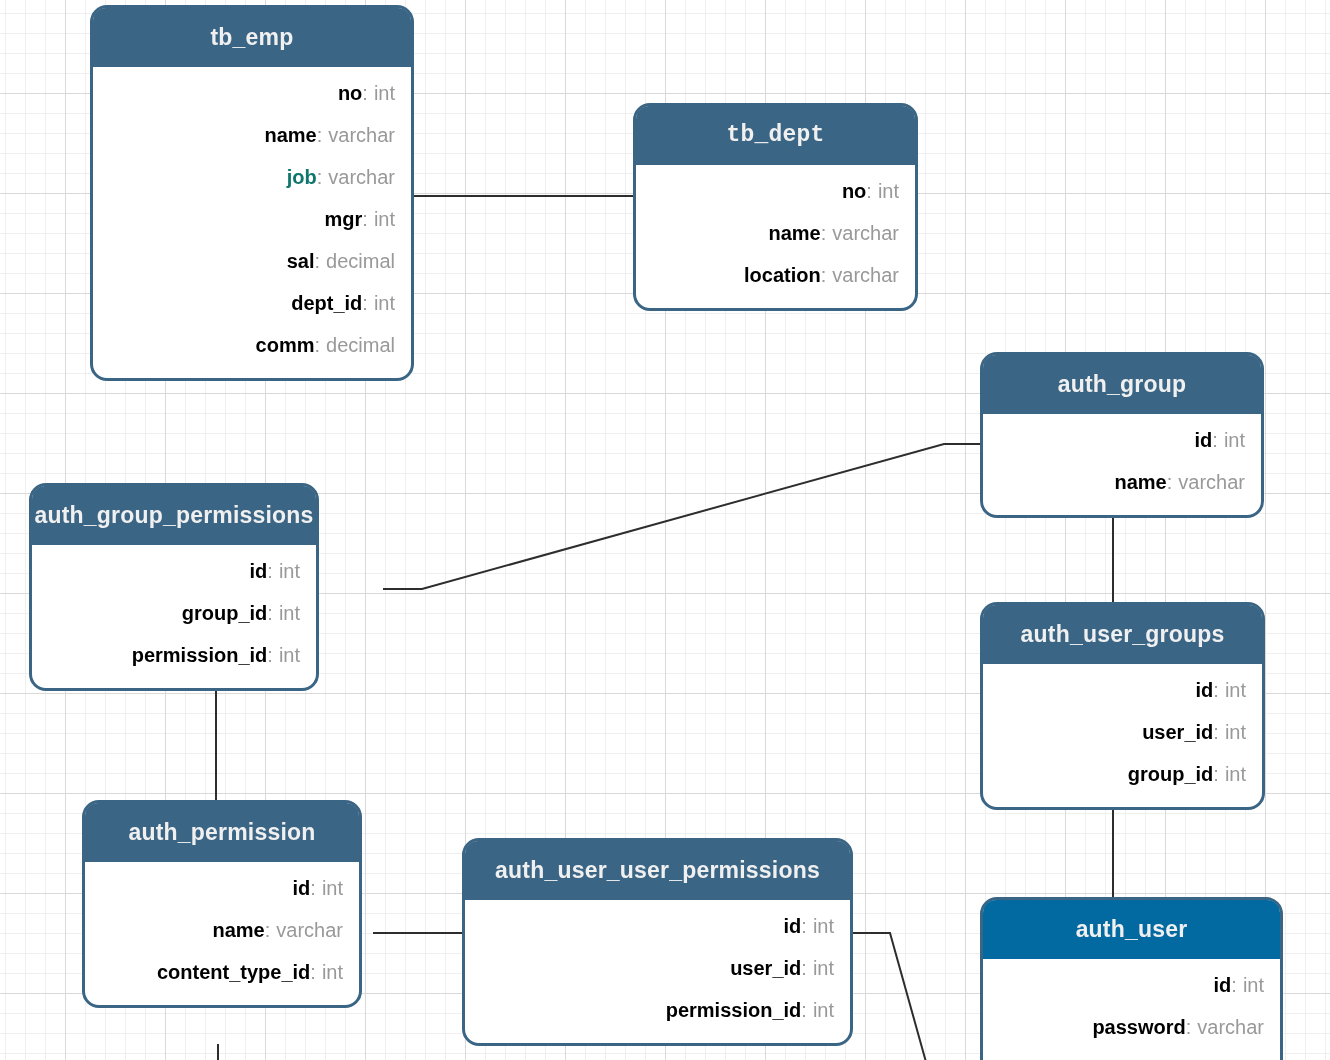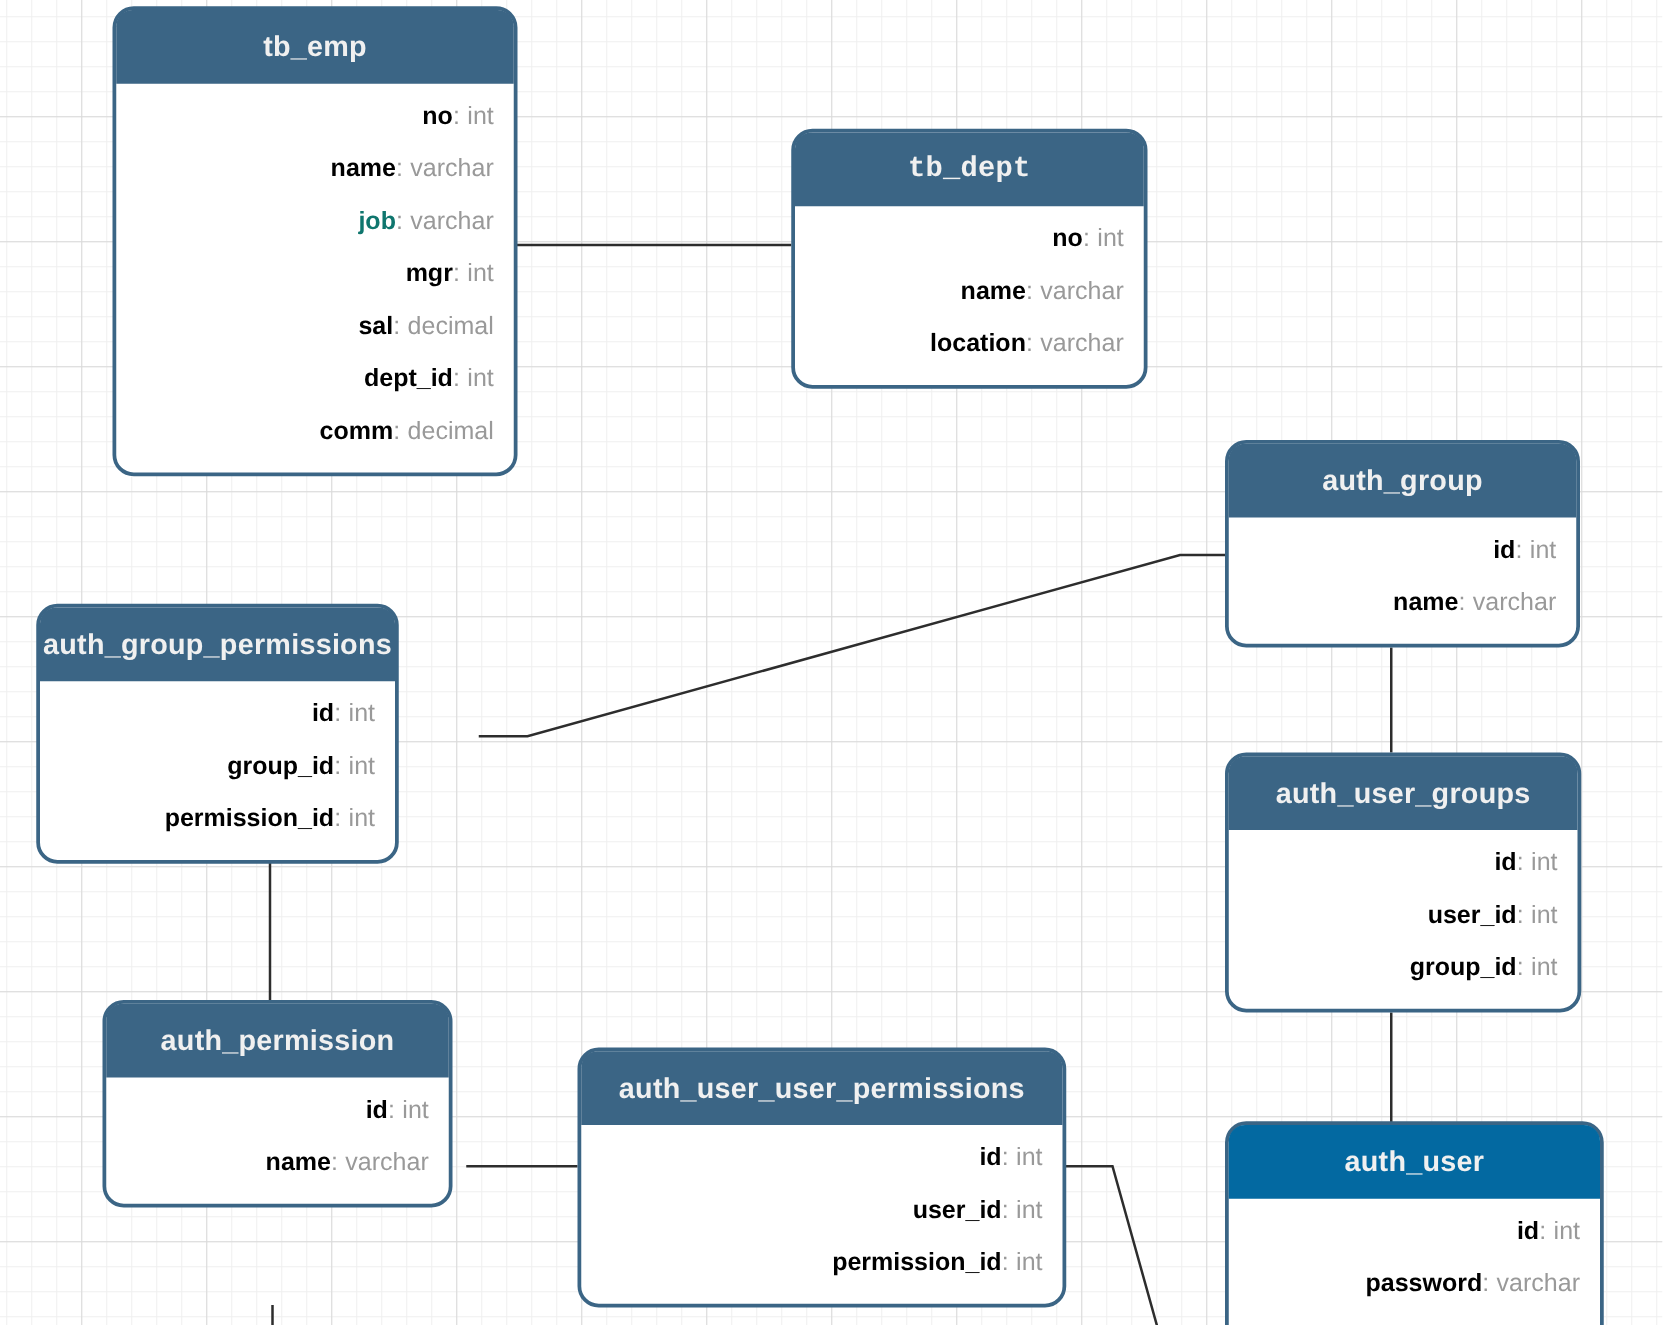--- a/index.html
+++ b/index.html
@@ -123,20 +123,21 @@
           <div class="db-field"><span class="fname" style="color: rgb(0, 0, 0);">id</span><span class="fsep" style="color: rgb(153, 153, 153);">:</span><span class="ftype" style="color: rgb(153, 153, 153);">int</span></div>
           <div class="db-field"><span class="fname" style="color: rgb(0, 0, 0);">user_id</span><span class="fsep" style="color: rgb(153, 153, 153);">:</span><span class="ftype" style="color: rgb(153, 153, 153);">int</span></div>
           <div class="db-field"><span class="fname" style="color: rgb(0, 0, 0);">group_id</span><span class="fsep" style="color: rgb(153, 153, 153);">:</span><span class="ftype" style="color: rgb(153, 153, 153);">int</span></div>
         </div>
       </div>
       <div class="db-table" style="left: 82px; top: 800px; width: 280px; border-color: rgb(59, 101, 133); background: rgb(255, 255, 255);">
         <div class="db-table-header" style="background: rgb(59, 101, 133); color: rgb(240, 240, 240);"><span>auth_permission</span></div>
         <div class="db-table-body">
           <div class="db-field"><span class="fname" style="color: rgb(0, 0, 0);">id</span><span class="fsep" style="color: rgb(153, 153, 153);">:</span><span class="ftype" style="color: rgb(153, 153, 153);">int</span></div>
           <div class="db-field"><span class="fname" style="color: rgb(0, 0, 0);">name</span><span class="fsep" style="color: rgb(153, 153, 153);">:</span><span class="ftype" style="color: rgb(153, 153, 153);">varchar</span></div>
+          <div class="db-field"><span class="fname" style="color: rgb(0, 0, 0);">content_type_id</span><span class="fsep" style="color: rgb(153, 153, 153);">:</span><span class="ftype" style="color: rgb(153, 153, 153);">int</span></div>
         </div>
       </div>
       <div class="db-table" style="left: 462px; top: 838px; width: 391px; border-color: rgb(59, 101, 133); background: rgb(255, 255, 255);">
         <div class="db-table-header" style="background: rgb(59, 101, 133); color: rgb(240, 240, 240);"><span>auth_user_user_permissions</span></div>
         <div class="db-table-body">
           <div class="db-field"><span class="fname" style="color: rgb(0, 0, 0);">id</span><span class="fsep" style="color: rgb(153, 153, 153);">:</span><span class="ftype" style="color: rgb(153, 153, 153);">int</span></div>
           <div class="db-field"><span class="fname" style="color: rgb(0, 0, 0);">user_id</span><span class="fsep" style="color: rgb(153, 153, 153);">:</span><span class="ftype" style="color: rgb(153, 153, 153);">int</span></div>
           <div class="db-field"><span class="fname" style="color: rgb(0, 0, 0);">permission_id</span><span class="fsep" style="color: rgb(153, 153, 153);">:</span><span class="ftype" style="color: rgb(153, 153, 153);">int</span></div>
         </div>
       </div>

